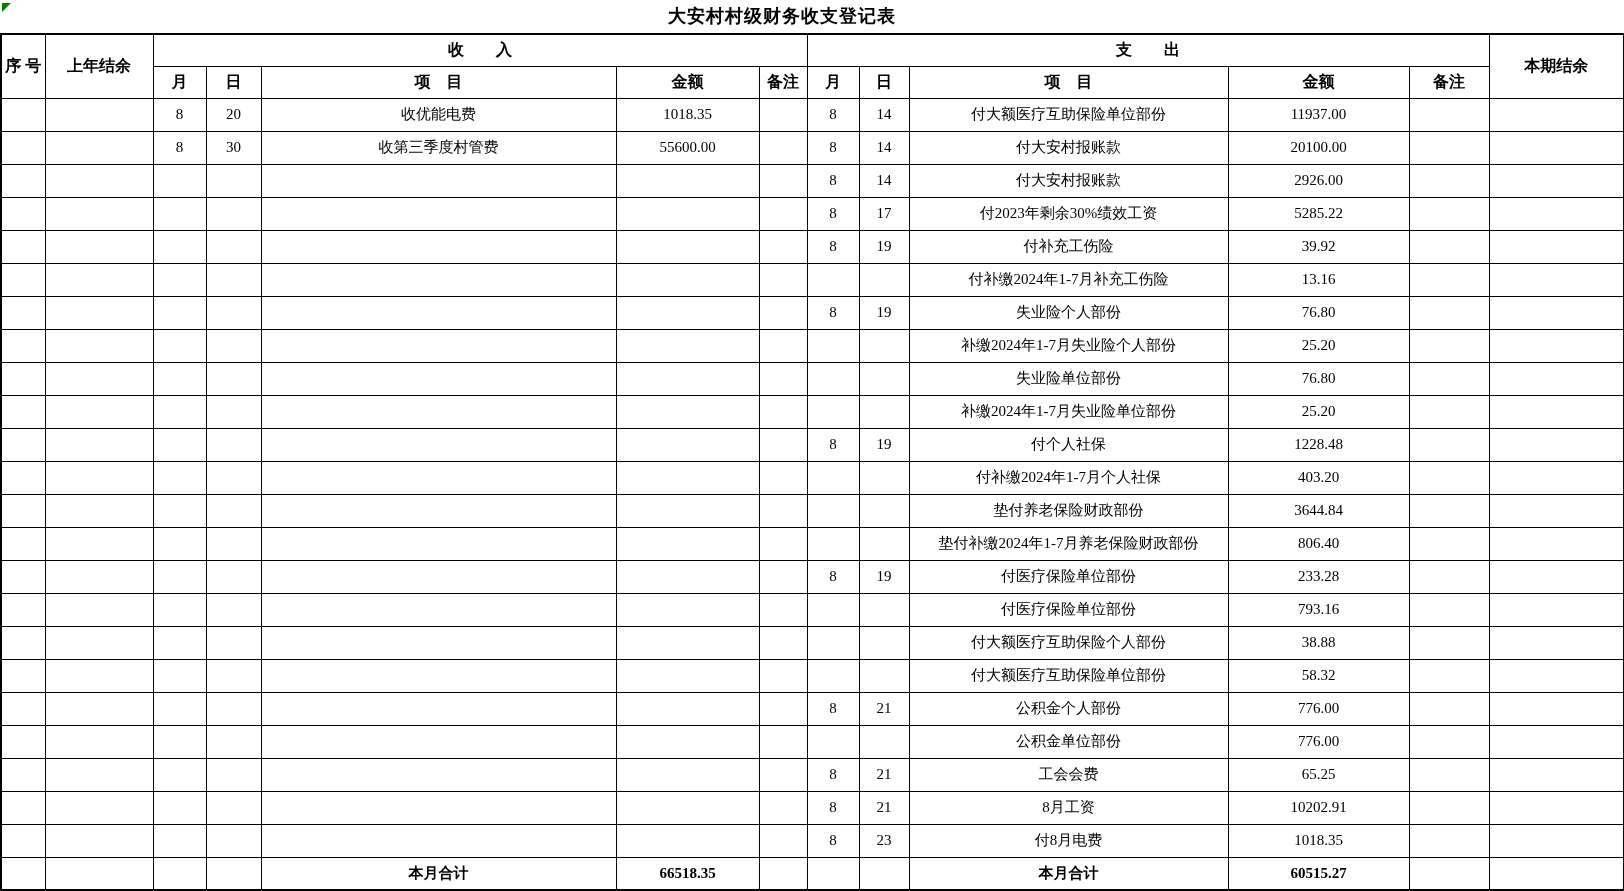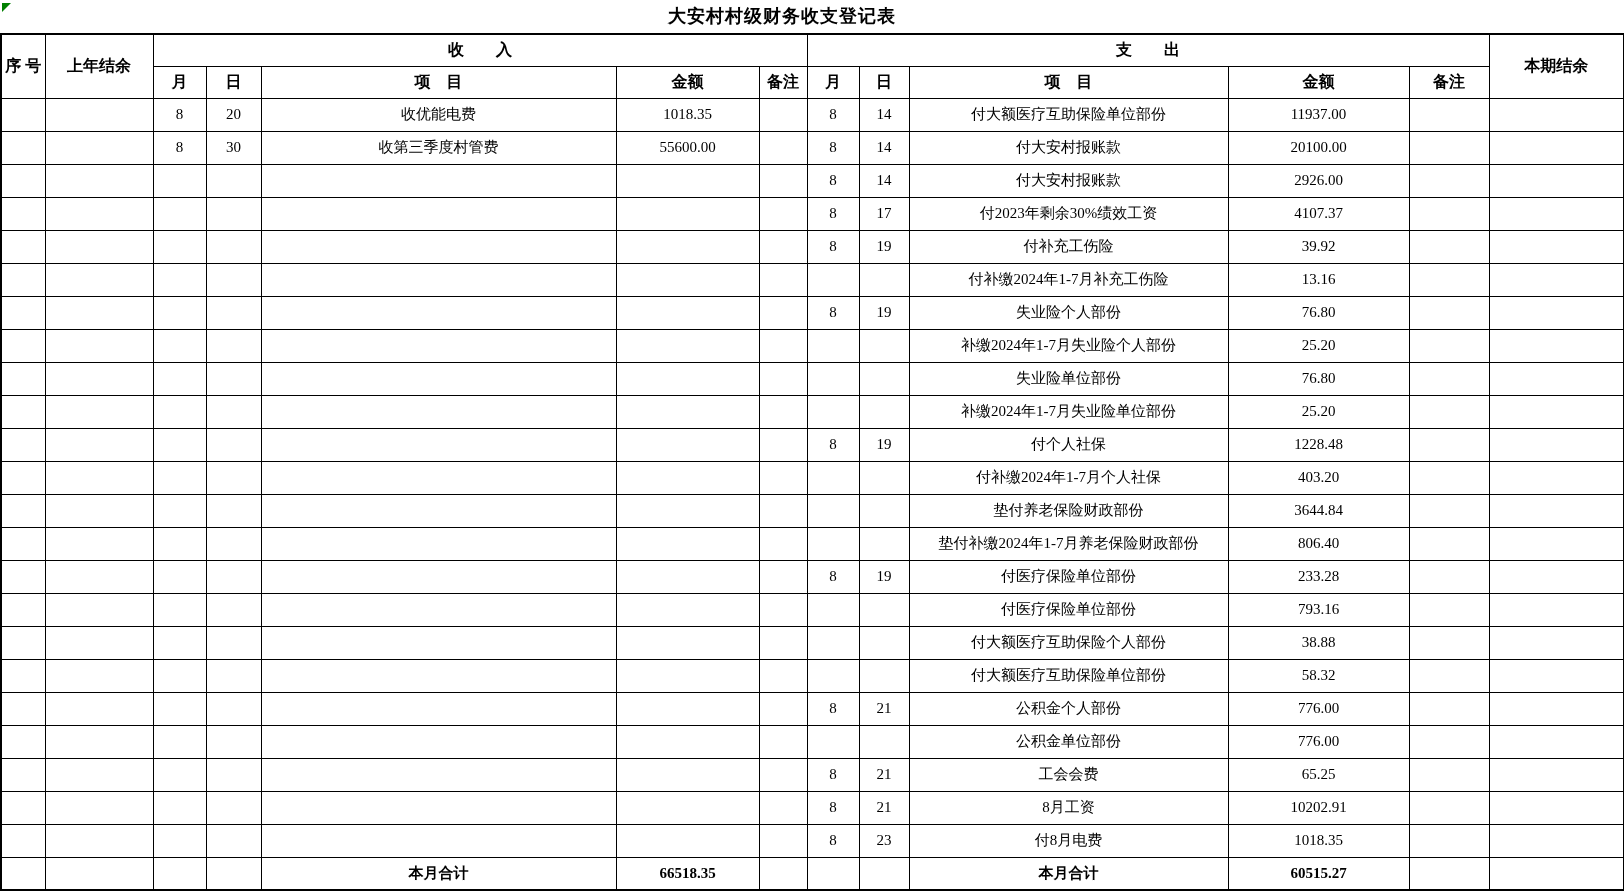--- a/index.html
+++ b/index.html
@@ -161,21 +161,21 @@
           <td></td>
           <td></td>
           <td></td>
           <td></td>
           <td></td>
           <td></td>
           <td></td>
           <td>8</td>
           <td>17</td>
           <td>付2023年剩余30%绩效工资</td>
-          <td>4107.37</td>
+          <td>5285.22</td>
           <td></td>
           <td></td>
         </tr>
         <tr>
           <td></td>
           <td></td>
           <td></td>
           <td></td>
           <td></td>
           <td></td>

